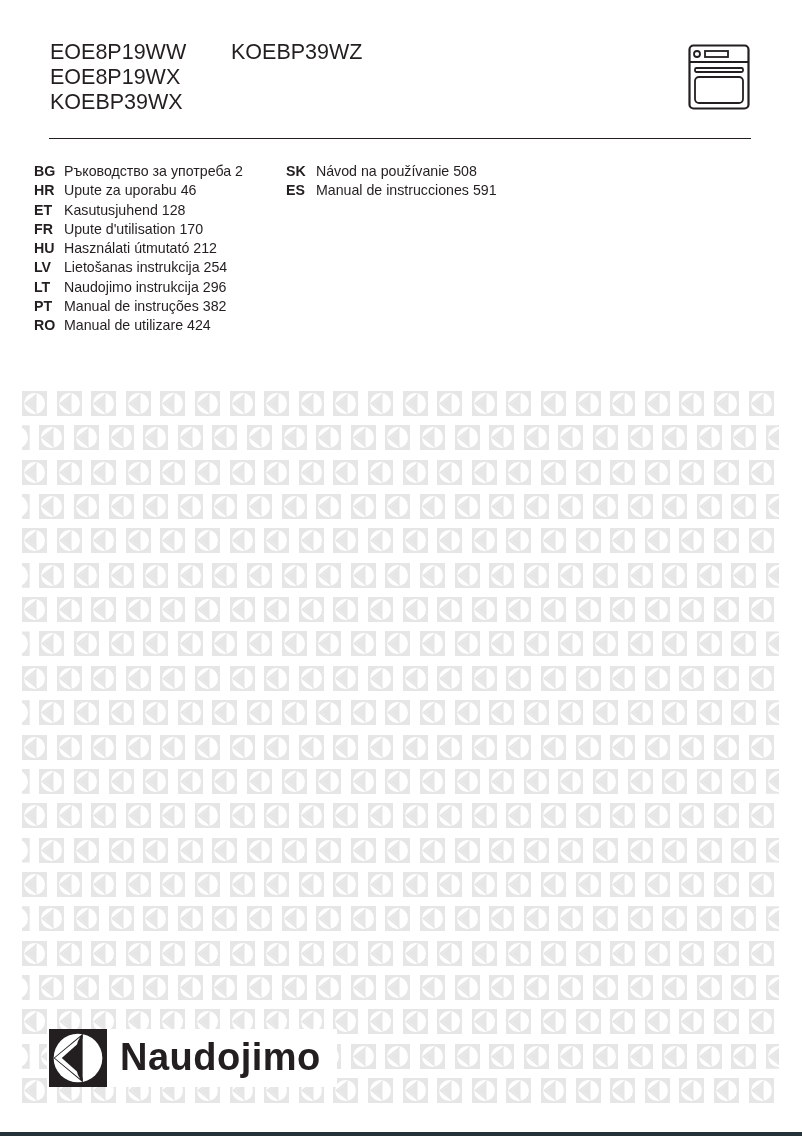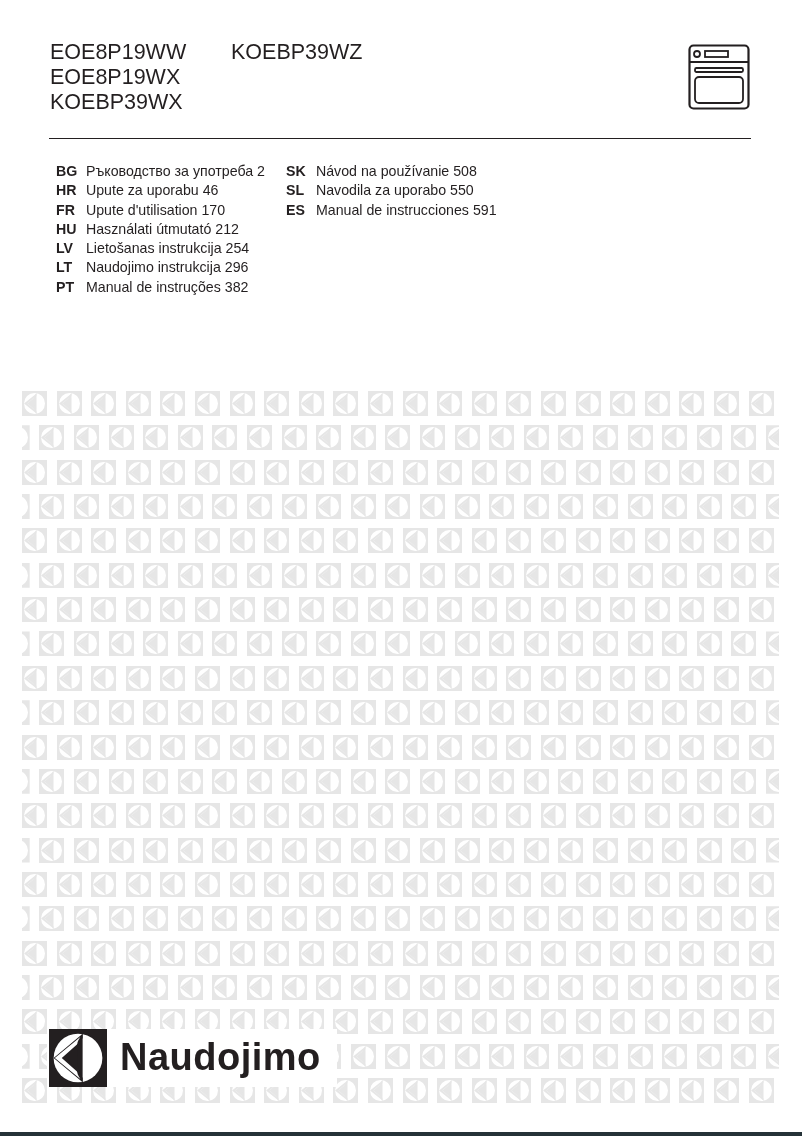--- a/index.html
+++ b/index.html
@@ -4,21 +4,21 @@
 <style>
   html, body { margin:0; padding:0; }
   body { width:802px; height:1136px; background:#ffffff; position:relative; overflow:hidden;
          font-family:"Liberation Sans", sans-serif; color:#231f20; }
   .models { position:absolute; left:50px; top:40px; font-size:21.5px; line-height:25px; color:#231f20; }
   .models .row { white-space:nowrap; height:25px; }
   .models .m2 { position:absolute; left:181px; top:0; }
   .oven-icon { position:absolute; left:688px; top:44px; width:62px; height:66px; }
   .rule { position:absolute; left:49px; top:138px; width:702px; height:1px; background:#231f20; }
   .toc { position:absolute; top:162px; font-size:14.2px; line-height:19.3px; }
-  .toc.col1 { left:56px; }
+  .toc.col1 { left:34px; }
   .toc.col2 { left:286px; }
   .toc .item { white-space:nowrap; height:19.3px; }
   .toc .code { font-weight:bold; display:inline-block; min-width:26px; }
   .pattern { position:absolute; left:0; top:391px; width:802px; height:725px; overflow:hidden; }
   .prow { position:absolute; left:0; height:25px; width:802px; }
   .tile { position:absolute; top:0; width:25px; height:25px; }
   .logo { position:absolute; left:47px; top:1029px; width:290px; height:58px; background:#fff; }
   .logo-mark { position:absolute; left:2px; top:0; width:58px; height:58px; }
   .logo-word { position:absolute; left:73px; top:3px; font-size:38px; font-weight:bold; letter-spacing:0.5px; color:#231f20; line-height:50px; }
   .bottom-bar { position:absolute; left:0; top:1132px; width:802px; height:4px; background:#253238; }
@@ -44,30 +44,31 @@
     <rect x="7" y="24" width="48" height="4" rx="1.5" fill="none" stroke="#231f20" stroke-width="1.8"></rect>
     <rect x="7" y="33" width="48" height="26" rx="4" fill="none" stroke="#231f20" stroke-width="1.8"></rect>
   </svg>
 </div>
 
 <div class="rule"></div>
 
 <div class="toc col1">
   <div class="item"><span class="code">BG</span> <span>Ръководство за употреба</span> <span>2</span></div>
   <div class="item"><span class="code">HR</span> <span>Upute za uporabu</span> <span>46</span></div>
+  <div class="item"><span class="code">ET</span> <span>Kasutusjuhend</span> <span>128</span></div>
   <div class="item"><span class="code">FR</span> <span>Upute d'utilisation</span> <span>170</span></div>
   <div class="item"><span class="code">HU</span> <span>Használati útmutató</span> <span>212</span></div>
   <div class="item"><span class="code">LV</span> <span>Lietošanas instrukcija</span> <span>254</span></div>
   <div class="item"><span class="code">LT</span> <span>Naudojimo instrukcija</span> <span>296</span></div>
   <div class="item"><span class="code">PT</span> <span>Manual de instruções</span> <span>382</span></div>
+  <div class="item"><span class="code">RO</span> <span>Manual de utilizare</span> <span>424</span></div>
 </div>
 
 <div class="toc col2">
   <div class="item"><span class="code">SK</span> <span>Návod na používanie</span> <span>508</span></div>
-  <div class="item"><span class="code">SL</span> <span>Navodila za uporabo</span> <span>550</span></div>
   <div class="item"><span class="code">ES</span> <span>Manual de instrucciones</span> <span>591</span></div>
 </div>
 
 <div class="pattern" id="pattern">
     <div class="prow" style="top: 0px;">
       <div class="tile" style="left: 22px;"><svg width="25" height="25" viewBox="0 0 100 100">
           <rect width="100" height="100" fill="#e6e6e6"></rect>
           <circle cx="50" cy="50" r="42" fill="#fff"></circle>
           <path d="M58 8 C40 30 40 70 58 92 Z" fill="#e6e6e6"></path>
           <path d="M8 50 L58 10 L58 18 L22 50 L58 82 L58 90 Z" fill="#e6e6e6"></path>

